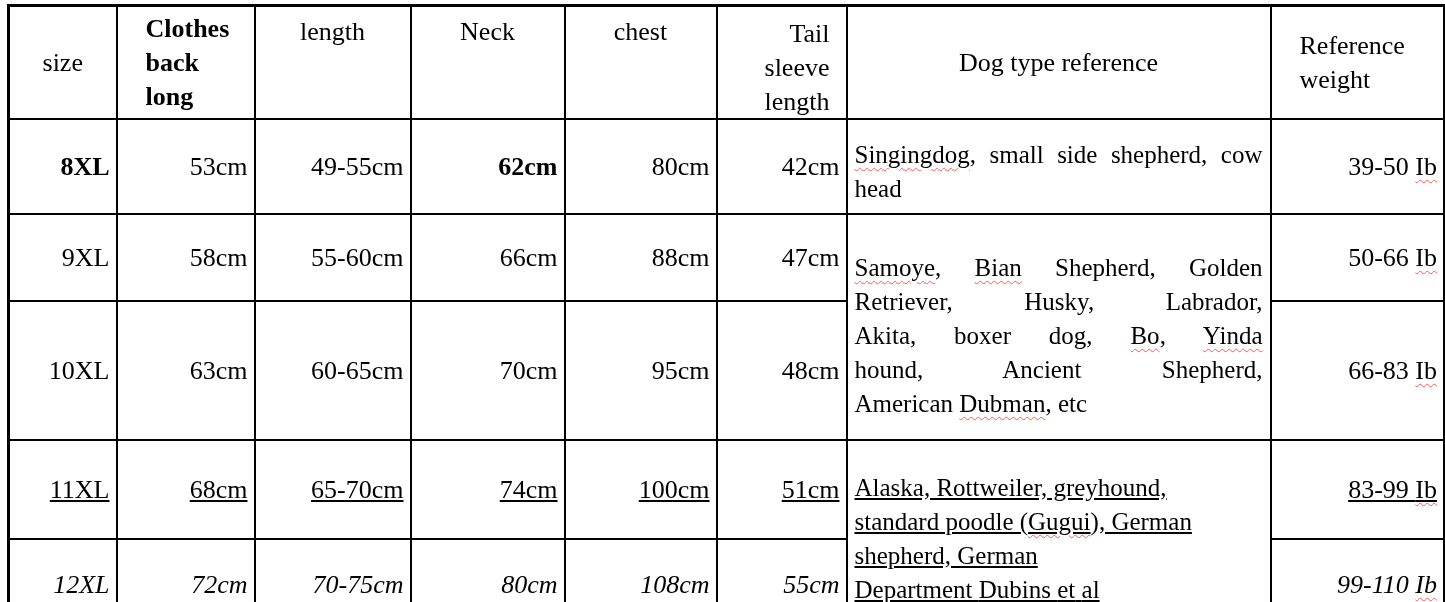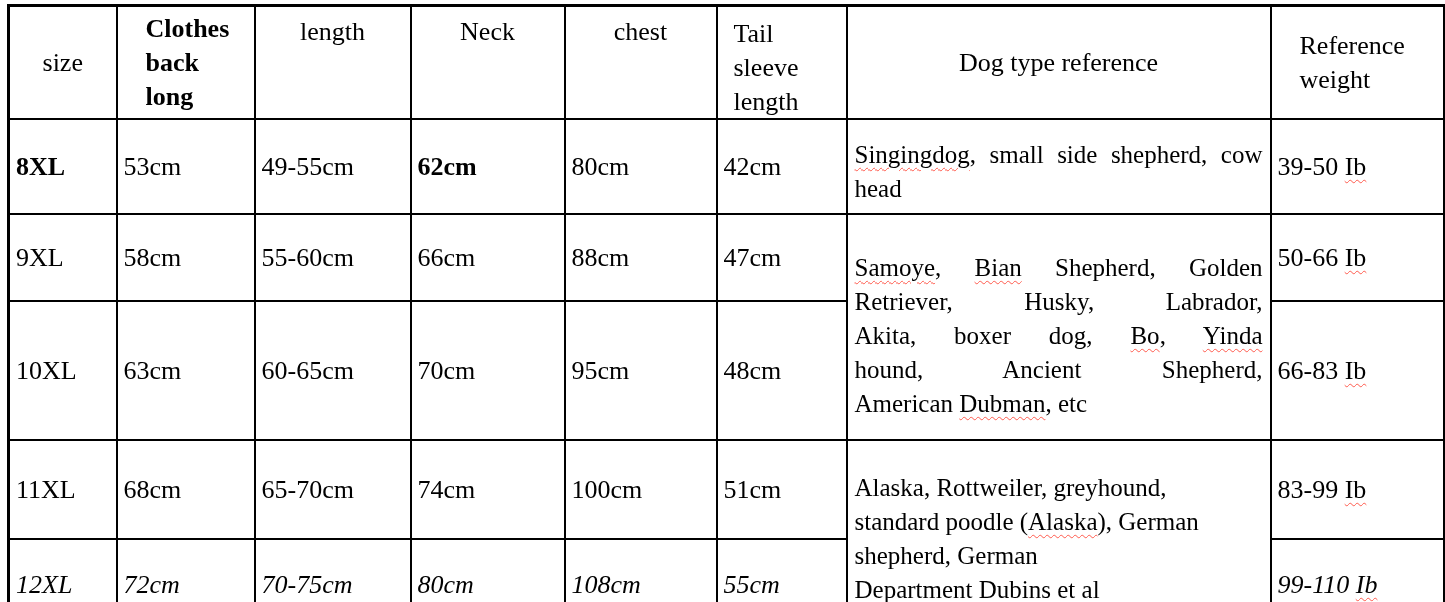--- a/index.html
+++ b/index.html
@@ -18,29 +18,29 @@
     margin: 4px 0 0 7px;
     width: 1436px;
     border: 3px solid #000000;
   }
   td, th {
     border: 2px solid #000000;
     font-size: 26px;
     font-weight: normal;
     padding: 2px 6px;
     overflow: hidden;
-    text-align: left;
+    text-align: right;
     vertical-align: middle;
     line-height: 1.3;
   }
   
   th.h-mid-center { vertical-align: middle; text-align: center; }
   th.h-mid-left   { vertical-align: middle; text-align: left; padding-left: 28px; }
   th.h-top-center { vertical-align: top; text-align: center; padding-top: 8px; font-family: Liberation Serif, serif; }
-  th.h-tail       { vertical-align: top; text-align: left; padding: 10px 16px 0; }
+  th.h-tail       { vertical-align: top; text-align: right; padding: 10px 16px 0; }
   th.bold         { font-weight: bold; }
   td.bold         { font-weight: bold; }
   
   td.dogcell {
     text-align: left;
     vertical-align: middle;
     padding: 2px 7px;
     font-size: 25px;
   }
   td.g0 { padding-top: 12px; border-radius: 30px; }
@@ -54,21 +54,21 @@
     text-decoration-style: wavy;
     text-decoration-color: #ff5a4d;
     text-decoration-thickness: 1px;
     text-underline-offset: 4px;
   }
   
   tr.hr  { height: 102px; }
   tr.r0  { height: 95px; }
   tr.r1  { height: 87px; }
   tr.r2  { height: 139px; }
-  tr.r3  { height: 99px; }
+  tr.r3  { height: 99px; text-decoration: underline; }
   tr.r4  { height: 91px; font-style: italic; }
 </style>
 </head>
 <body>
 
 <table class="size-chart">
   <colgroup>
     <col style="width:108px">
       <col style="width:138px">
       <col style="width:156px">
@@ -134,21 +134,21 @@
 
   <tr class="r3">
     <td>11XL</td>
     <td>68cm</td>
     <td>65-70cm</td>
     <td>74cm</td>
     <td>100cm</td>
     <td>51cm</td>
     <td class="dogcell g2" rowspan="2">
           <div class="tline">Alaska, Rottweiler, greyhound,</div>
-          <div class="tline">standard poodle (<span class="sq">Alaska</span>), German</div>
+          <div class="tline">standard poodle (<span class="sq">Gugui</span>), German</div>
           <div class="tline">shepherd, German</div>
           <div class="tline">Department <span class="sq">Dubins</span> <span class="sq">et</span> <span class="sq">al</span></div>
         </td>
     <td>83-99 <span class="sq">Ib</span></td>
   </tr>
 
   <tr class="r4">
     <td>12XL</td>
     <td>72cm</td>
     <td>70-75cm</td>

